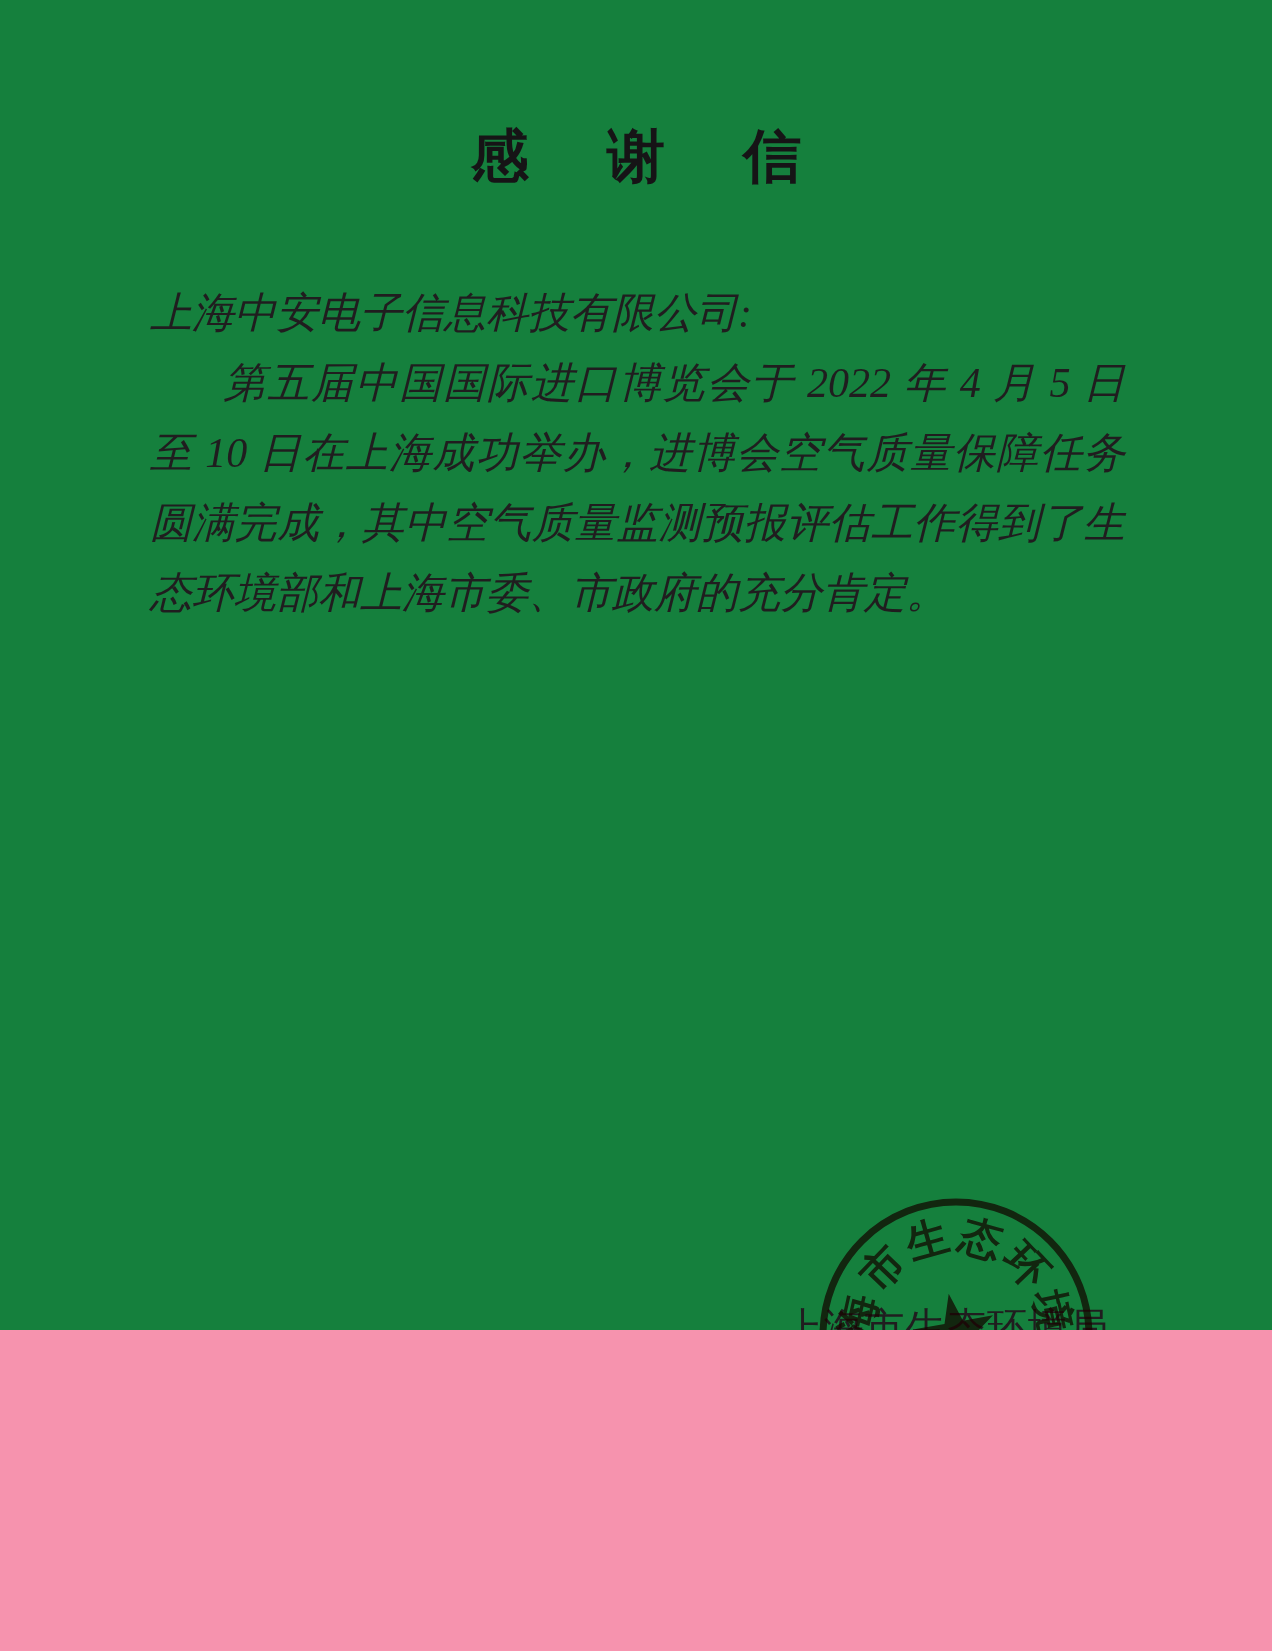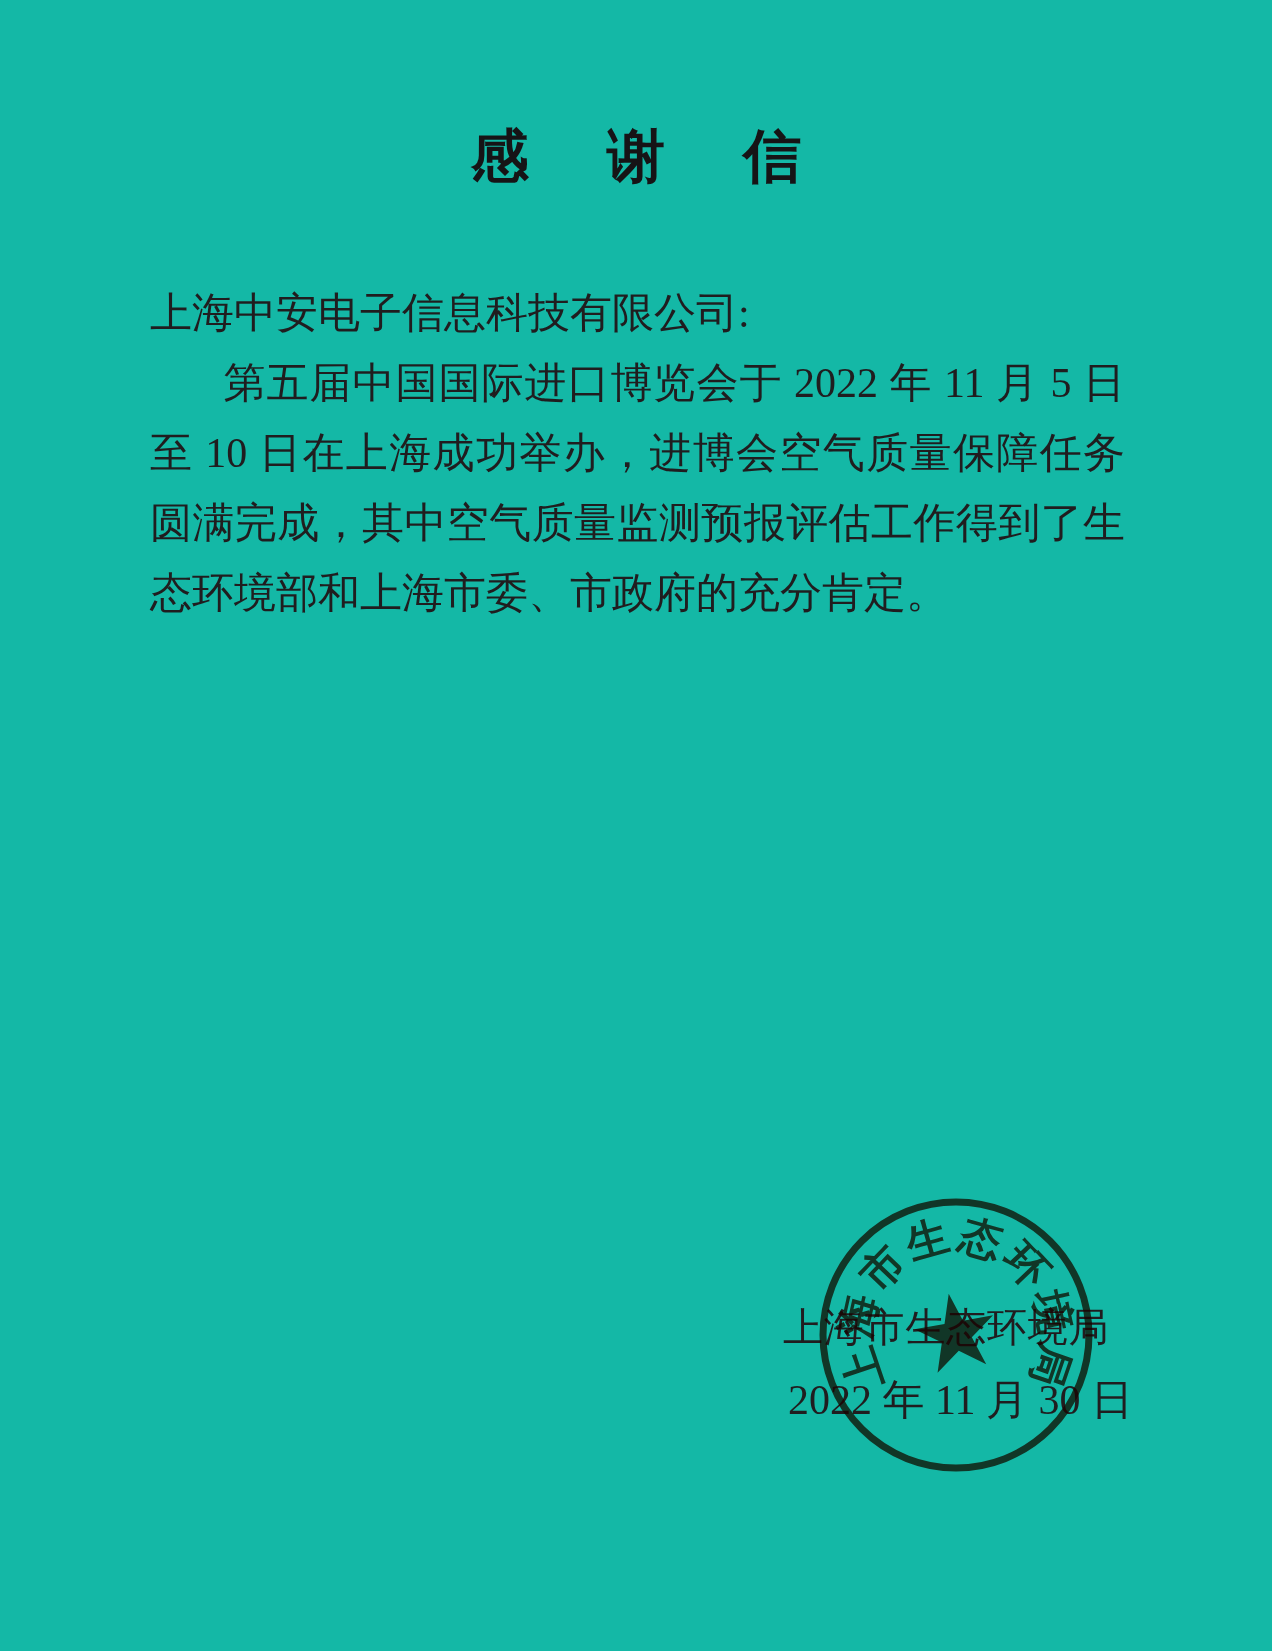--- a/index.html
+++ b/index.html
@@ -6,22 +6,22 @@
     margin: 0;
     padding: 0;
   }
   body {
     background: #f693ae;
     font-family: "Liberation Serif", "DejaVu Serif", serif;
   }
   .page {
     position: relative;
     width: 1272px;
-    height: 1651px;
-    background: #14b8a6;
+    height: 1330px;
+    background: #15803d;
     overflow: hidden;
     color: #1f1d1e;
   }
   .title {
     position: absolute;
     top: 118px;
     left: 0;
     width: 100%;
     margin: 0;
     text-align: center;
@@ -36,20 +36,21 @@
     left: 150px;
     top: 278px;
     width: 975px;
     font-size: 42px;
     line-height: 70px;
     text-align: justify;
     color: #201d1f;
   }
   .letter-body p {
     margin: 0;
+    font-style: italic;
   }
   .salutation {
     text-indent: 0;
   }
   .para {
     text-indent: 1.75em;
   }
   .signature {
     position: absolute;
     left: 783px;
@@ -83,21 +84,21 @@
 </style>
 </head>
 <body style="background: rgb(246, 147, 174);">
 
 <div class="page">
 
   <h1 class="title">感 谢 信</h1>
 
   <div class="letter-body">
     <p class="salutation">上海中安电子信息科技有限公司:</p>
-    <p class="para">第五届中国国际进口博览会于 2022 年 11 月 5 日至 10 日在上海成功举办，进博会空气质量保障任务圆满完成，其中空气质量监测预报评估工作得到了生态环境部和上海市委、市政府的充分肯定。</p>
+    <p class="para">第五届中国国际进口博览会于 2022 年 4 月 5 日至 10 日在上海成功举办，进博会空气质量保障任务圆满完成，其中空气质量监测预报评估工作得到了生态环境部和上海市委、市政府的充分肯定。</p>
   </div>
 
   <div class="signature">上海市生态环境局</div>
 
   <div class="date">2022 年 11 月 30 日</div>
 
   <svg class="seal" viewBox="-170 -170 340 340" xmlns="http://www.w3.org/2000/svg">
     <circle r="133" fill="none" stroke-width="7" stroke="#d23b2a"></circle>
     <polygon points="0,-42 9.4,-12.9 39.9,-13 15.2,4.9 24.7,34 0,16 -24.7,34 -15.2,4.9 -39.9,-13 -9.4,-12.9" transform="rotate(-10)" fill="#d23b2a"></polygon>
     <path id="sealArc" d="M -69.63 48.77 A 85 85 0 1 1 69.63 48.77" fill="none"></path>

